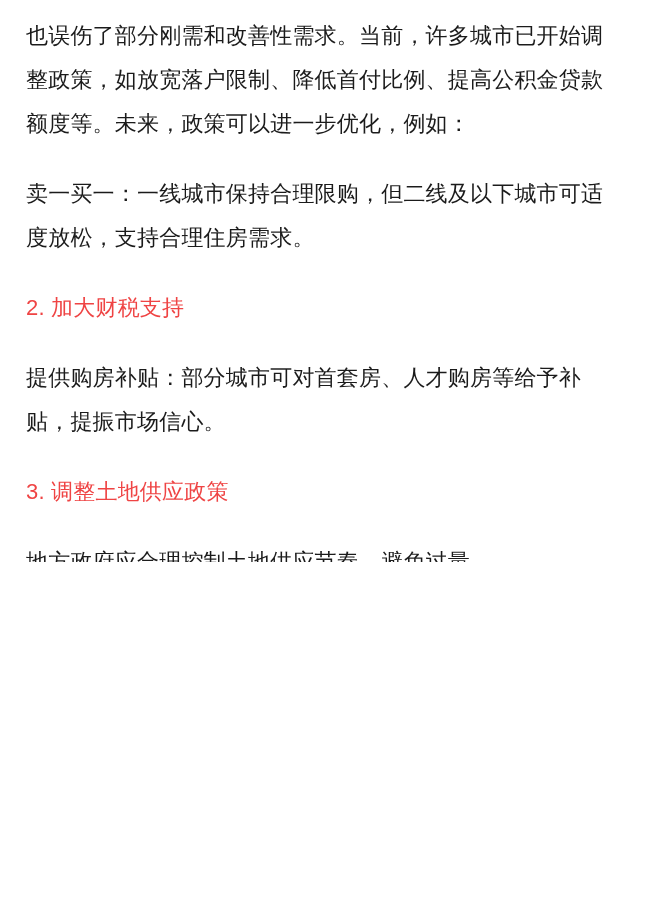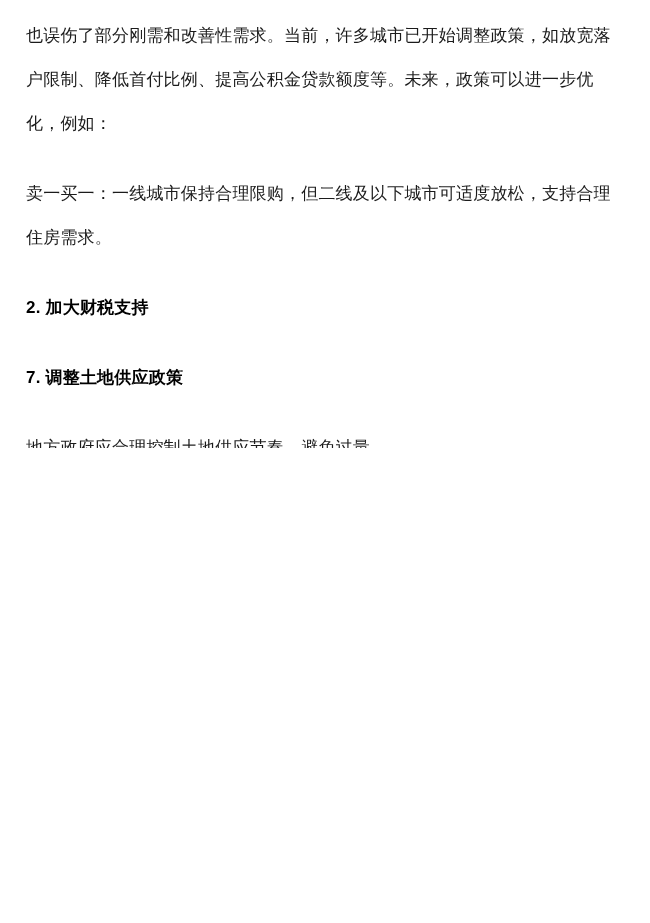--- a/index.html
+++ b/index.html
@@ -15,41 +15,42 @@
     color: #1a1a1a;
   }
   .page {
     width: 650px;
     height: 923px;
     box-sizing: border-box;
     padding: 14px 26px 0 26px;
     background: #ffffff;
   }
   .para {
-    font-size: 17px;
+    font-size: 22px;
     line-height: 44px;
     letter-spacing: 0.2px;
     color: #1b1b1b;
     margin: 0 0 26px 0;
     text-align: left;
     word-break: break-all;
   }
   .para.heading {
-    font-weight: 700;
-    color: #000000;
+    font-weight: 400;
+    color: #ef4444;
     margin-bottom: 26px;
   }
   .para.clipped {
     margin-bottom: 0;
     overflow: hidden;
     max-height: 22px;
   }
 </style>
 </head>
 <body>
 
 <div class="page">
   <p class="para">也误伤了部分刚需和改善性需求。当前，许多城市已开始调整政策，如放宽落户限制、降低首付比例、提高公积金贷款额度等。未来，政策可以进一步优化，例如：</p>
   <p class="para">卖一买一：一线城市保持合理限购，但二线及以下城市可适度放松，支持合理住房需求。</p>
   <p class="para heading">2. 加大财税支持</p>
-  <p class="para heading">7. 调整土地供应政策</p>
+  <p class="para">提供购房补贴：部分城市可对首套房、人才购房等给予补贴，提振市场信心。</p>
+  <p class="para heading">3. 调整土地供应政策</p>
   <p class="para clipped">地方政府应合理控制土地供应节奏，避免过量</p>
 </div>
 
 </body></html>

